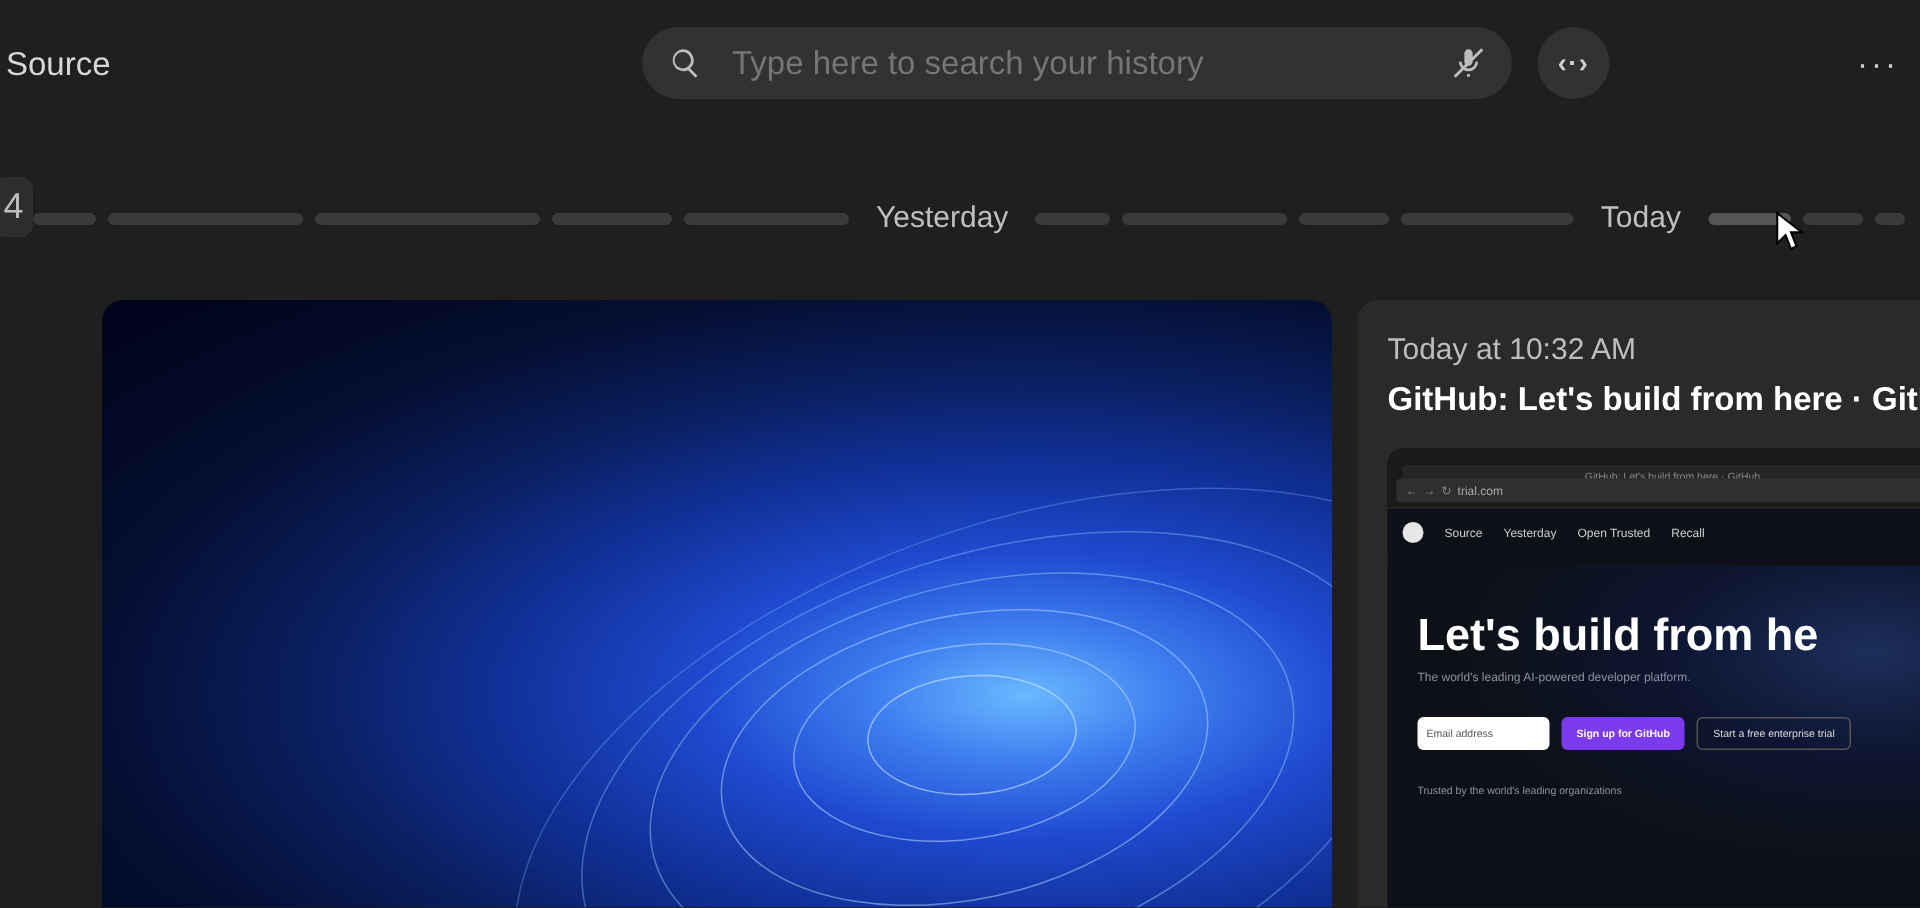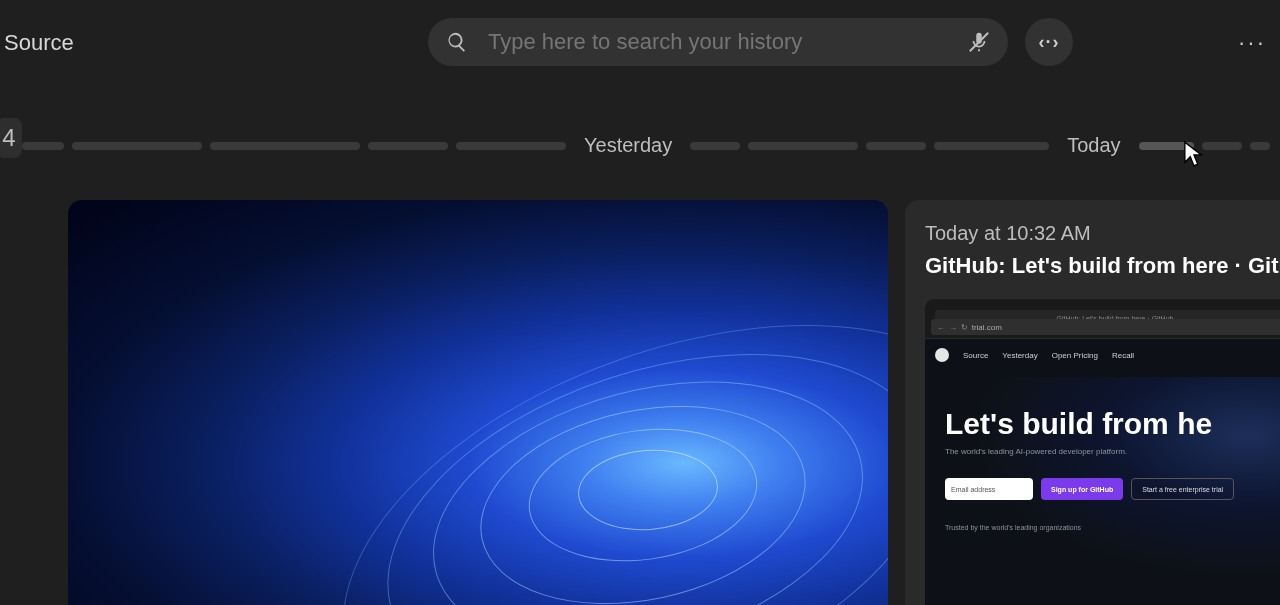--- a/index.html
+++ b/index.html
@@ -313,21 +313,21 @@
         <span class="addr-arrow">←</span>
         <span class="addr-arrow">→</span>
         <span class="addr-arrow">↻</span>
         <span class="addr-text">trial.com</span>
       </div>
     </div>
     <div class="gh-nav">
       <div class="gh-logo"></div>
       <span class="gh-nav-item">Source</span>
       <span class="gh-nav-item">Yesterday</span>
-      <span class="gh-nav-item">Open Pricing</span>
+      <span class="gh-nav-item">Open Trusted</span>
       <span class="gh-nav-item">Recall</span>
     </div>
     <div class="gh-hero">
       <div class="gh-hero-title">Let's build from he</div>
       <div class="gh-hero-sub">The world's leading AI-powered developer platform.</div>
       <div class="gh-cta-row">
         <div class="gh-email">
             <span class="gh-email-text">Email address</span>
           </div>
         <div class="gh-signup">

